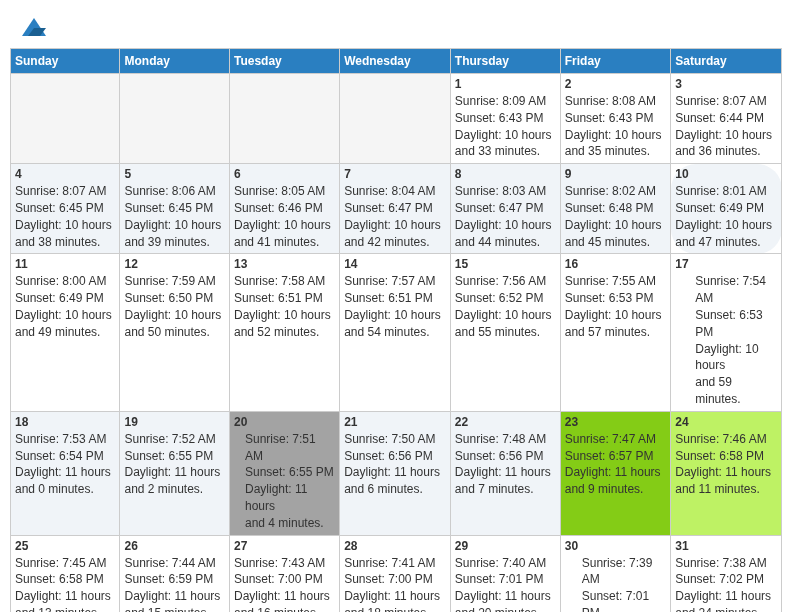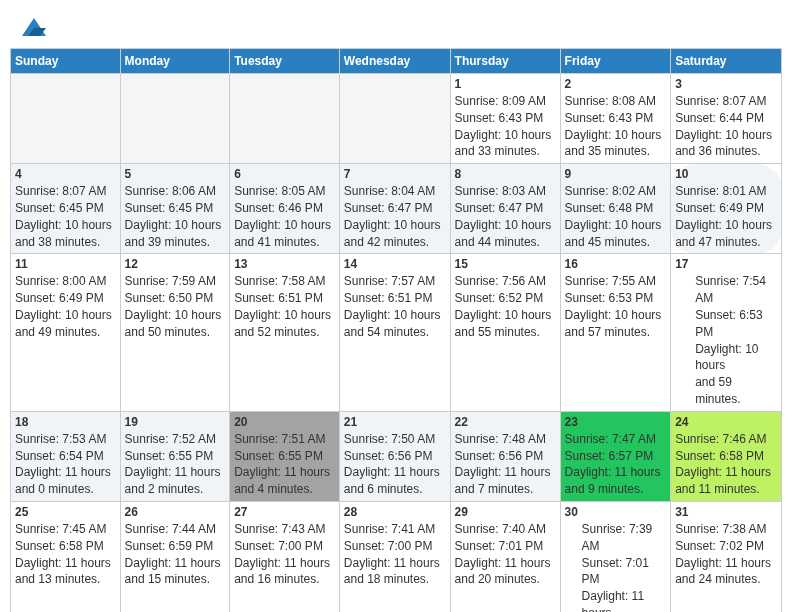--- a/index.html
+++ b/index.html
@@ -264,40 +264,40 @@
         </td>
         <td style="background: rgb(240, 244, 248);">
           <span class="day-number">19</span>
           <div class="day-info" style="white-space: pre-line;">Sunrise: 7:52 AM
 Sunset: 6:55 PM
 Daylight: 11 hours
 and 2 minutes.</div>
         </td>
         <td style="background: #a3a3a3;">
           <span class="day-number">20</span>
-          <div class="day-info" style="white-space: pre-line;">Sunrise: 7:51 AM
+          <div class="day-info" style="white-space: pre-line; margin-left: 11px;">Sunrise: 7:51 AM
 Sunset: 6:55 PM
 Daylight: 11 hours
 and 4 minutes.</div>
         </td>
         <td style="background: rgb(240, 244, 248);">
           <span class="day-number">21</span>
           <div class="day-info" style="white-space: pre-line;">Sunrise: 7:50 AM
 Sunset: 6:56 PM
 Daylight: 11 hours
 and 6 minutes.</div>
         </td>
         <td style="background: rgb(240, 244, 248);">
           <span class="day-number">22</span>
           <div class="day-info" style="white-space: pre-line;">Sunrise: 7:48 AM
 Sunset: 6:56 PM
 Daylight: 11 hours
 and 7 minutes.</div>
         </td>
-        <td style="background: #22c55e;">
+        <td style="background: #84cc16;">
           <span class="day-number">23</span>
           <div class="day-info" style="white-space: pre-line;">Sunrise: 7:47 AM
 Sunset: 6:57 PM
 Daylight: 11 hours
 and 9 minutes.</div>
         </td>
         <td style="background: #bef264;">
           <span class="day-number">24</span>
           <div class="day-info" style="white-space: pre-line;">Sunrise: 7:46 AM
 Sunset: 6:58 PM

